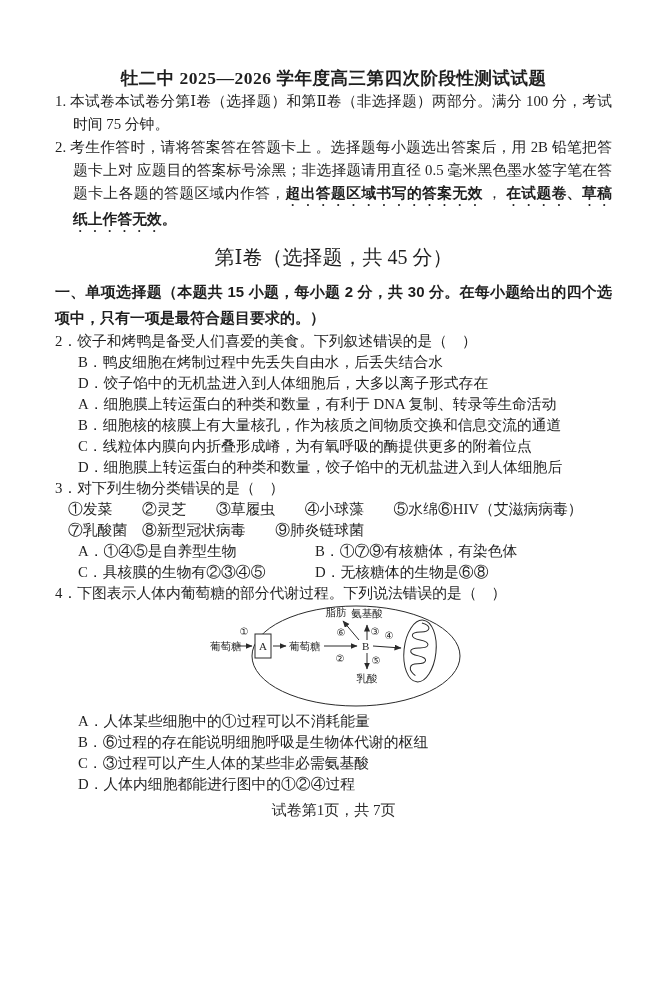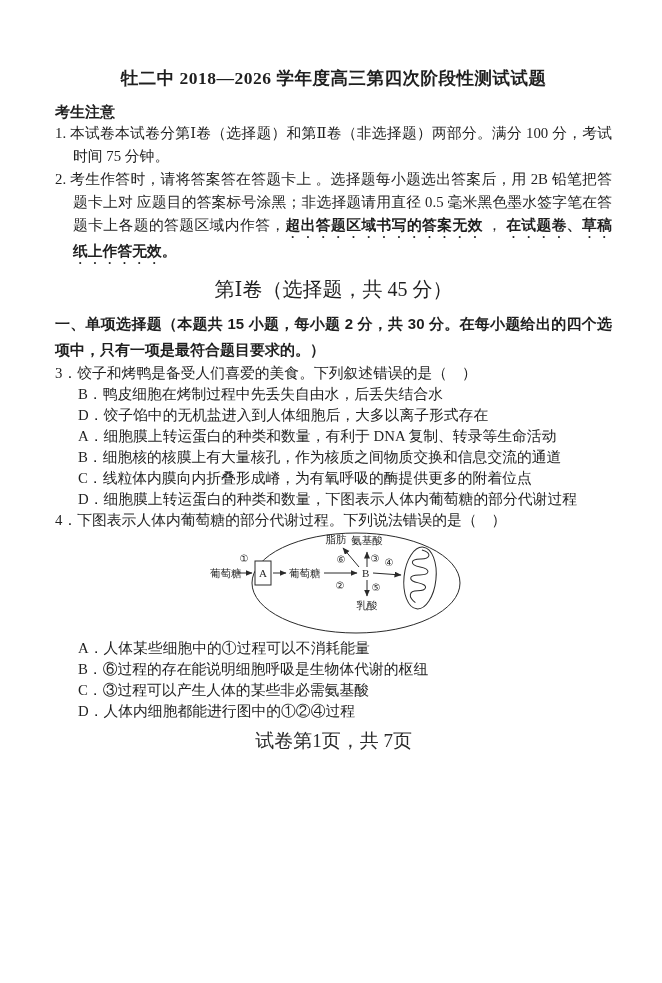--- a/index.html
+++ b/index.html
@@ -30,49 +30,61 @@
     font-family:"Liberation Sans","DejaVu Sans",sans-serif; font-weight:bold;
     font-size:15px; line-height:26px; margin-top:8px; text-align:justify;
   }
   .question { line-height:21px; }
   .q-stem { }
   .q-opt { padding-left:23px; }
   .q3-items { padding-left:13px; }
   .q3-grid { display:grid; grid-template-columns:237px auto; padding-left:23px; }
   .diagram-wrap { margin-left:145px; width:322px; height:107px; }
   svg text { font-family:"Liberation Serif","DejaVu Serif",serif; fill:#1f1f1f; }
-  .page-footer { text-align:center; font-size:19px; margin-top:6px; color:#2a2a2a; }
+  .page-footer { text-align:center; font-size:15px; margin-top:6px; color:#2a2a2a; }
 </style>
 </head>
 <body>
 
 <div class="page">
 
-  <div class="doc-title">牡二中 2018—2026 学年度高三第四次阶段性测试试题</div>
+  <div class="doc-title">牡二中 2025—2026 学年度高三第四次阶段性测试试题</div>
 
-  <div class="notice-heading">考生注意</div>
   <div class="notice-item">1. 本试卷本试卷分第Ⅰ卷（选择题）和第Ⅱ卷（非选择题）两部分。满分 100 分，考试时间 75 分钟。</div>
   <div class="notice-item"><span>2. 考生作答时，请将答案答在答题卡上 。选择题每小题选出答案后，用 2B 铅笔把答题卡上对 应题目的答案标号涂黑；非选择题请用直径 0.5 毫米黑色墨水签字笔在答题卡上各题的答题区域内作答，</span><span class="em-bold">超出答题区域书写的答案无效</span><span> ， </span><span class="em-bold">在试题卷、草稿纸上作答无效。</span></div>
 
   <div class="section-heading">第Ⅰ卷（选择题，共 45 分）</div>
   <div class="section-intro">一、单项选择题（本题共 15 小题，每小题 2 分，共 30 分。在每小题给出的四个选项中，只有一项是最符合题目要求的。）</div>
 
   <div class="question">
-    <div class="q-stem">3．饺子和烤鸭是备受人们喜爱的美食。下列叙述错误的是（　）</div>
+    <div class="q-stem">2．饺子和烤鸭是备受人们喜爱的美食。下列叙述错误的是（　）</div>
     <div class="q-opt">B．鸭皮细胞在烤制过程中先丢失自由水，后丢失结合水</div>
     <div class="q-opt">D．饺子馅中的无机盐进入到人体细胞后，大多以离子形式存在</div>
   </div>
 
   <div class="question">
     <div class="q-opt">A．细胞膜上转运蛋白的种类和数量，有利于 DNA 复制、转录等生命活动</div>
     <div class="q-opt">B．细胞核的核膜上有大量核孔，作为核质之间物质交换和信息交流的通道</div>
     <div class="q-opt">C．线粒体内膜向内折叠形成嵴，为有氧呼吸的酶提供更多的附着位点</div>
-    <div class="q-opt">D．细胞膜上转运蛋白的种类和数量，下图表示人体内葡萄糖的部分代谢过程</div>
+    <div class="q-opt">D．细胞膜上转运蛋白的种类和数量，饺子馅中的无机盐进入到人体细胞后</div>
   </div>
 
+  <div class="question">
+    <div class="q-stem">3．对下列生物分类错误的是（　）</div>
+    <div class="q3-items">①发菜　　②灵芝　　③草履虫　　④小球藻　　⑤水绵⑥HIV（艾滋病病毒）</div>
+    <div class="q3-items">⑦乳酸菌　⑧新型冠状病毒　　⑨肺炎链球菌</div>
+    <div class="q3-grid">
+      <div>A．①④⑤是自养型生物</div>
+      <div>B．①⑦⑨有核糖体，有染色体</div>
+    </div>
+    <div class="q3-grid">
+      <div>C．具核膜的生物有②③④⑤</div>
+      <div>D．无核糖体的生物是⑥⑧</div>
+    </div>
+  </div>
 
   <div class="question">
     <div class="q-stem">4．下图表示人体内葡萄糖的部分代谢过程。下列说法错误的是（　）</div>
 
     <div class="diagram-wrap">
       <svg width="322" height="107" viewBox="0 0 322 107">
         <defs>
           <marker id="ah" markerWidth="8" markerHeight="8" refX="6.5" refY="3" orient="auto">
             <path d="M0,0 L7,3 L0,6 Z" fill="#2a2a2a"></path>
           </marker>

